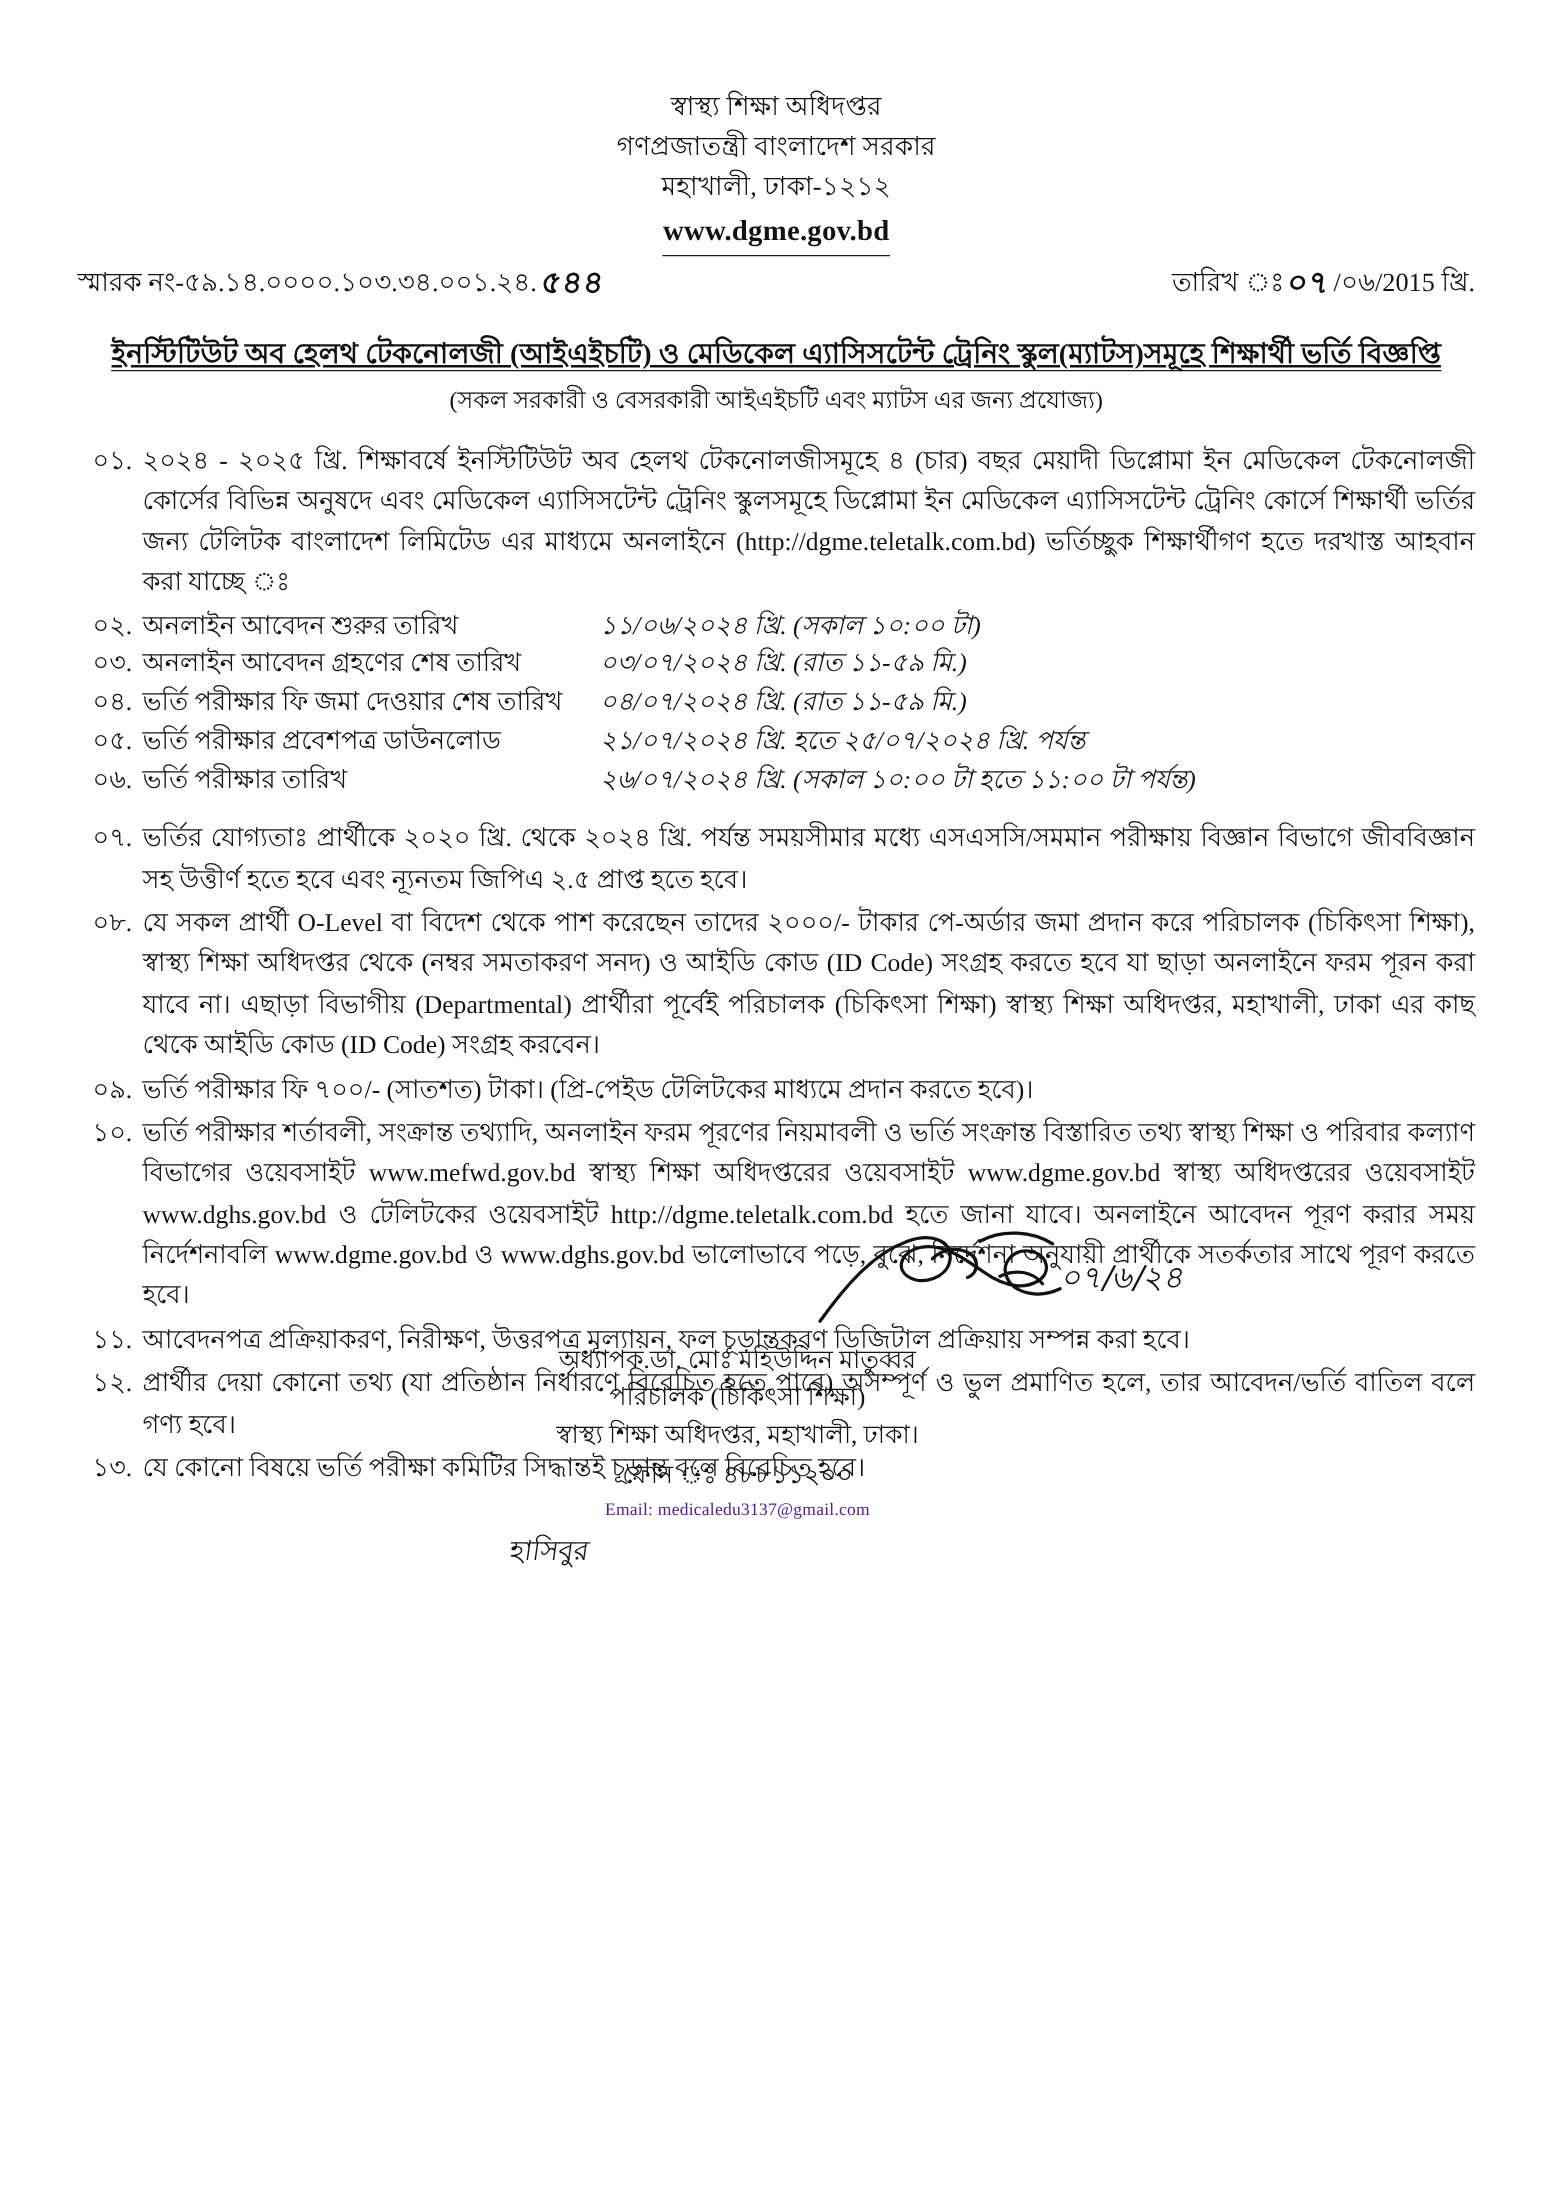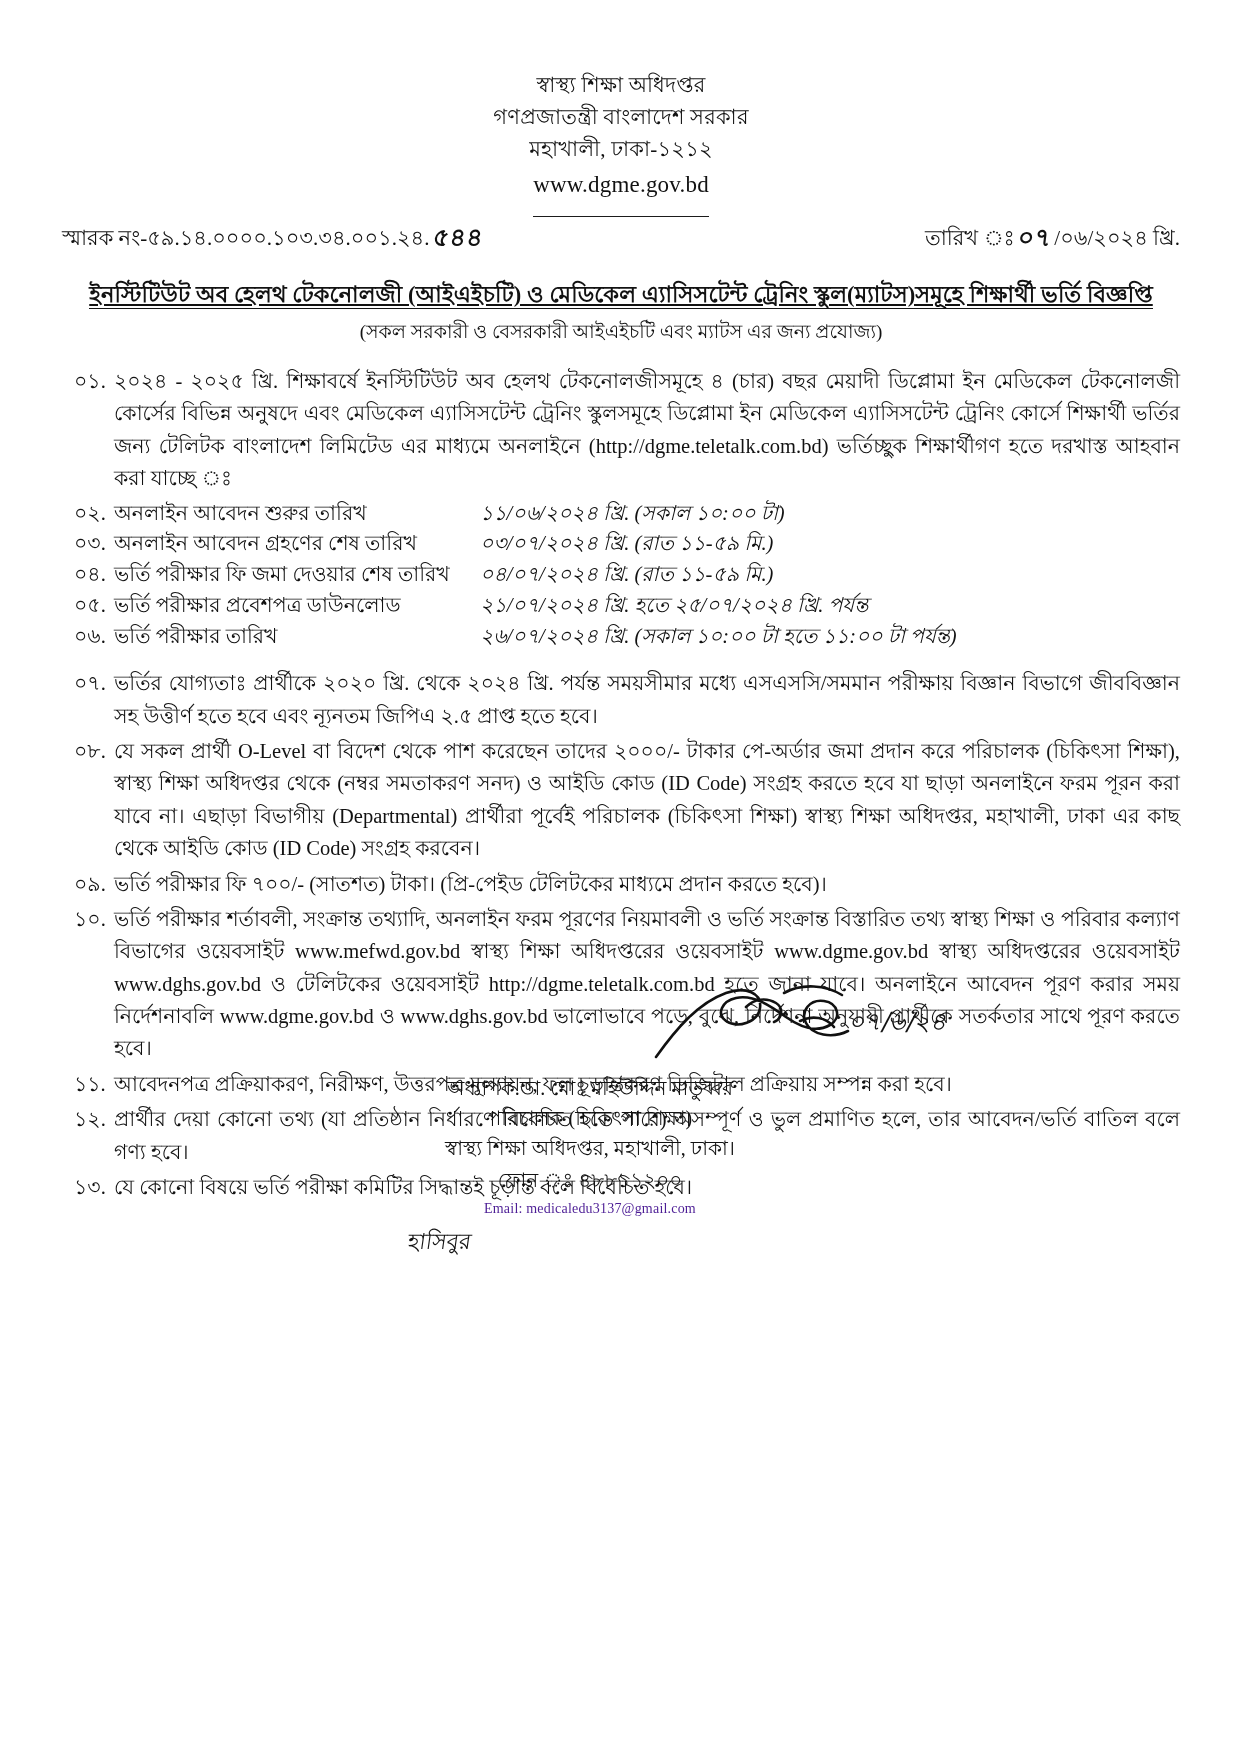--- a/index.html
+++ b/index.html
@@ -13,21 +13,21 @@
     overflow:hidden;
   }
   .page { position:absolute; inset:0; padding:70px 62px 0 62px; }
 
   
   .letterhead { text-align:center; line-height:1.52; font-size:21px; letter-spacing:.2px; }
   .letterhead div { margin:0; }
   .site {
     display:inline-block; margin-top:2px; font-size:23px;
     font-family:"Liberation Serif", serif;
-    border-bottom:1.6px solid #1b1b1b; padding-bottom:13px;
+    border-bottom:1.6px solid #1b1b1b; padding-bottom:1px;font-weight:bold;
   }
 
   
   .memorow {
     display:flex; justify-content:space-between; align-items:flex-end;
     font-size:21px;
   }
   .memo-left, .memo-right { display:flex; align-items:baseline; gap:3px; white-space:nowrap; }
   .hand {
     font-family:"DejaVu Sans", sans-serif;
@@ -91,21 +91,21 @@
   </div>
 
   <div class="memorow">
     <div class="memo-left">
       <span>স্মারক নং-৫৯.১৪.০০০০.১০৩.৩৪.০০১.২৪.</span>
       <span class="hand">৫৪৪</span>
     </div>
     <div class="memo-right">
       <span>তারিখ ঃ</span>
       <span class="hand">০৭</span>
-      <span>/০৬/২০২৪ খ্রি.</span>
+      <span>/০৬/2015 খ্রি.</span>
     </div>
   </div>
 
   <div class="title">
     <span class="u">ইনস্টিটিউট অব হেলথ টেকনোলজী (আইএইচটি) ও মেডিকেল এ্যাসিসটেন্ট ট্রেনিং স্কুল(ম্যাটস)সমূহে শিক্ষার্থী ভর্তি বিজ্ঞপ্তি</span>
   </div>
   <div class="subtitle">(সকল সরকারী ও বেসরকারী আইএইচটি এবং ম্যাটস এর জন্য প্রযোজ্য)</div>
 
   <div class="clauses">
 

